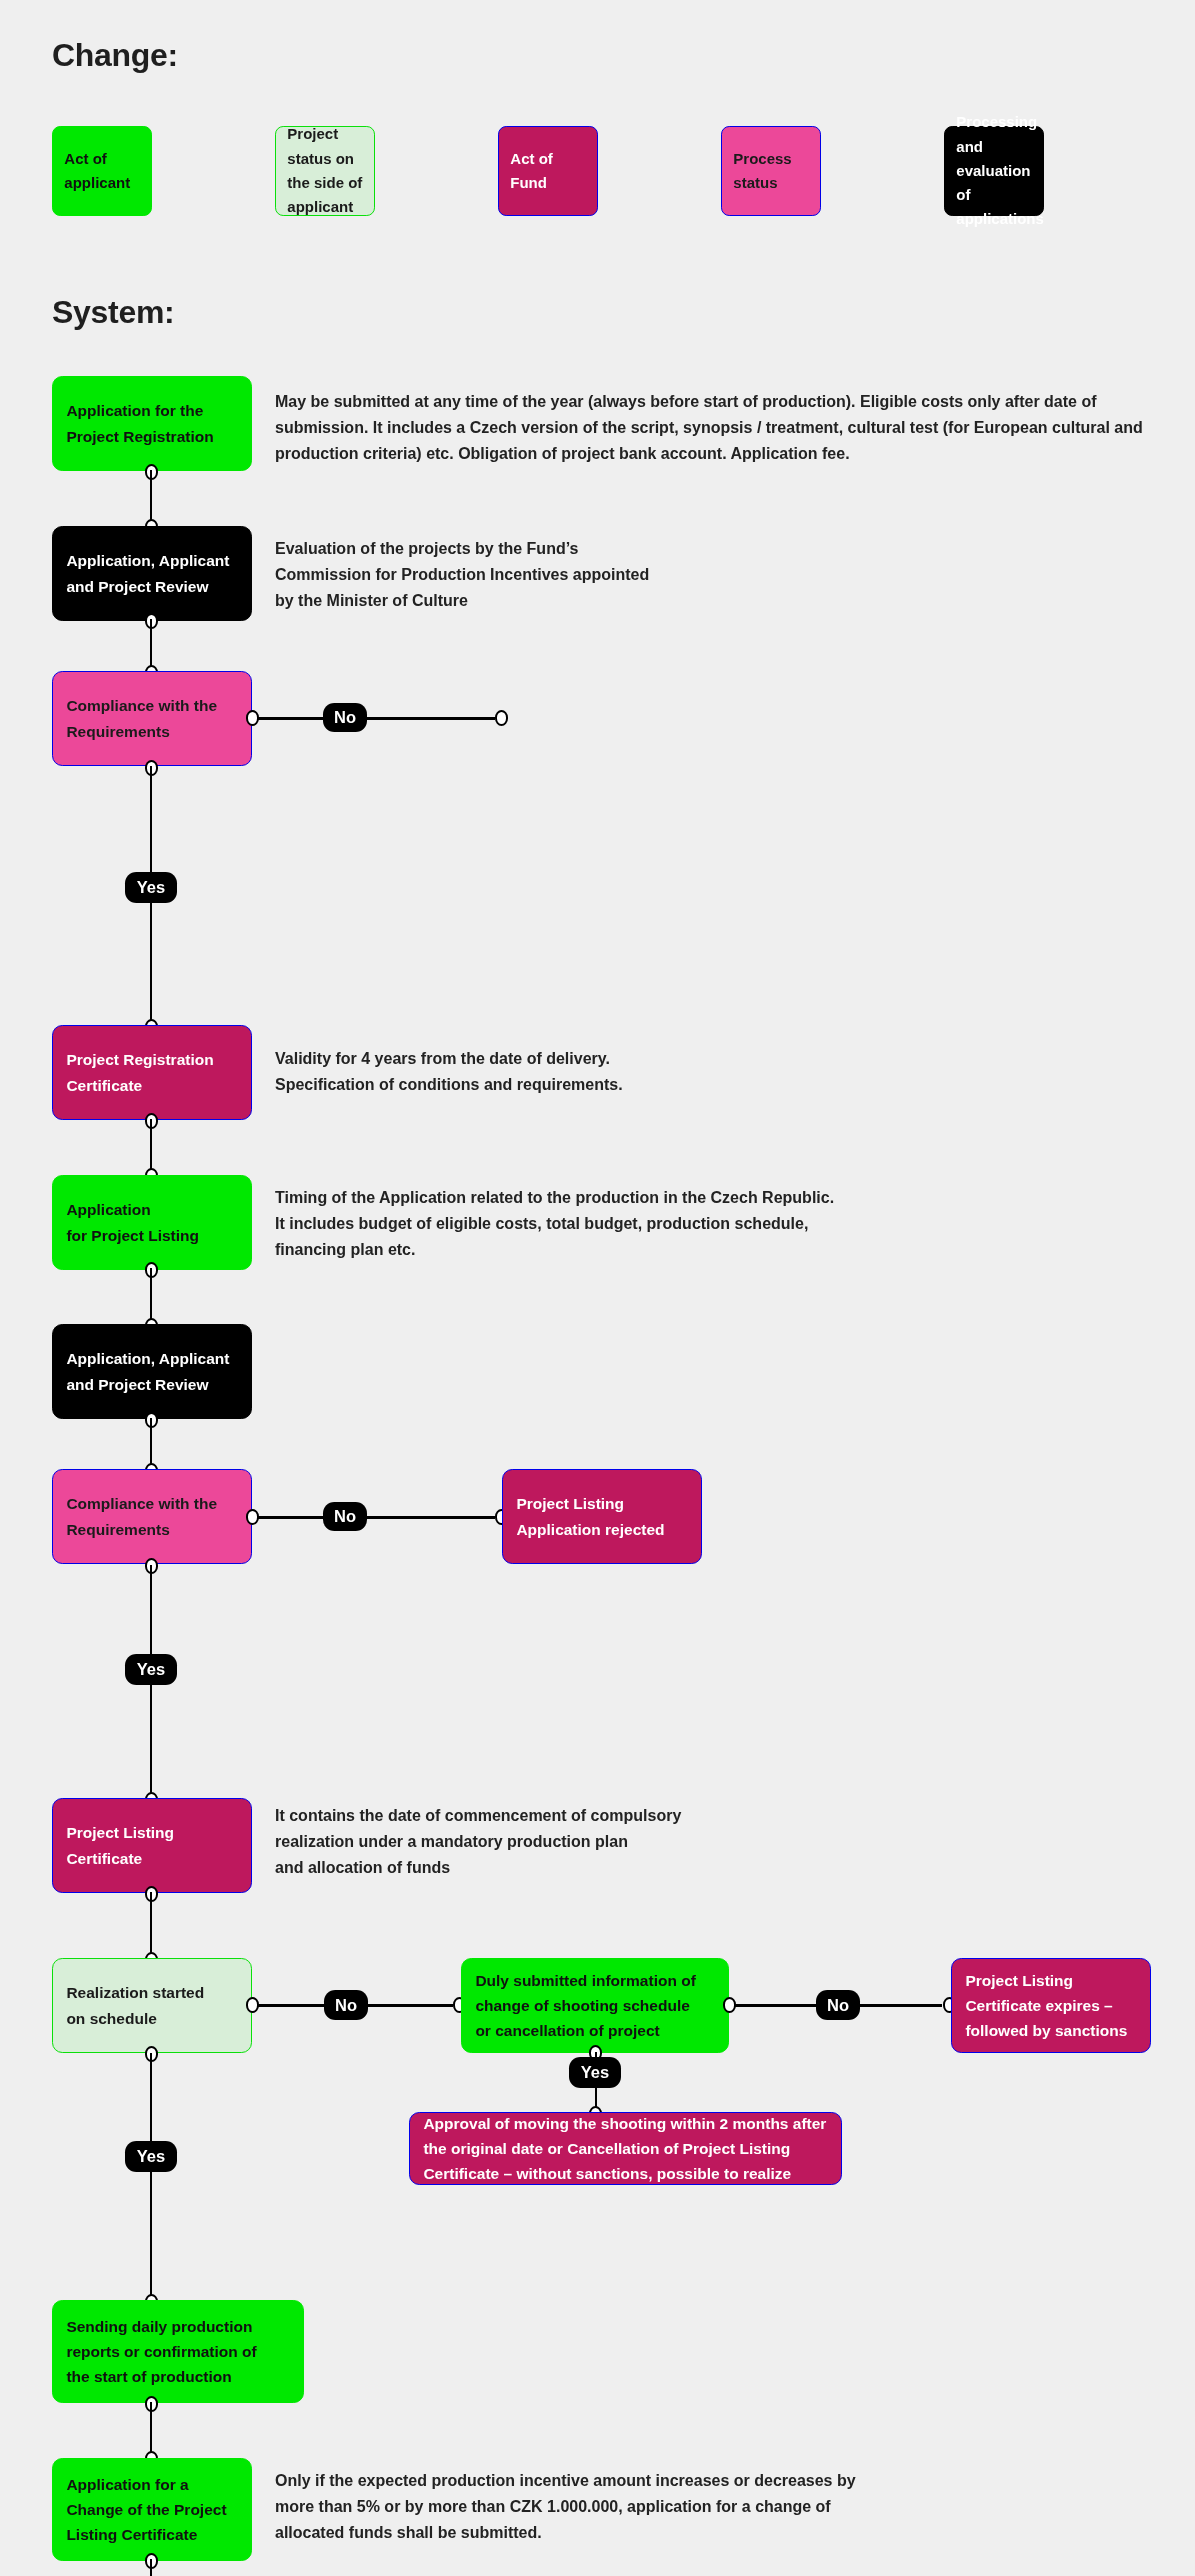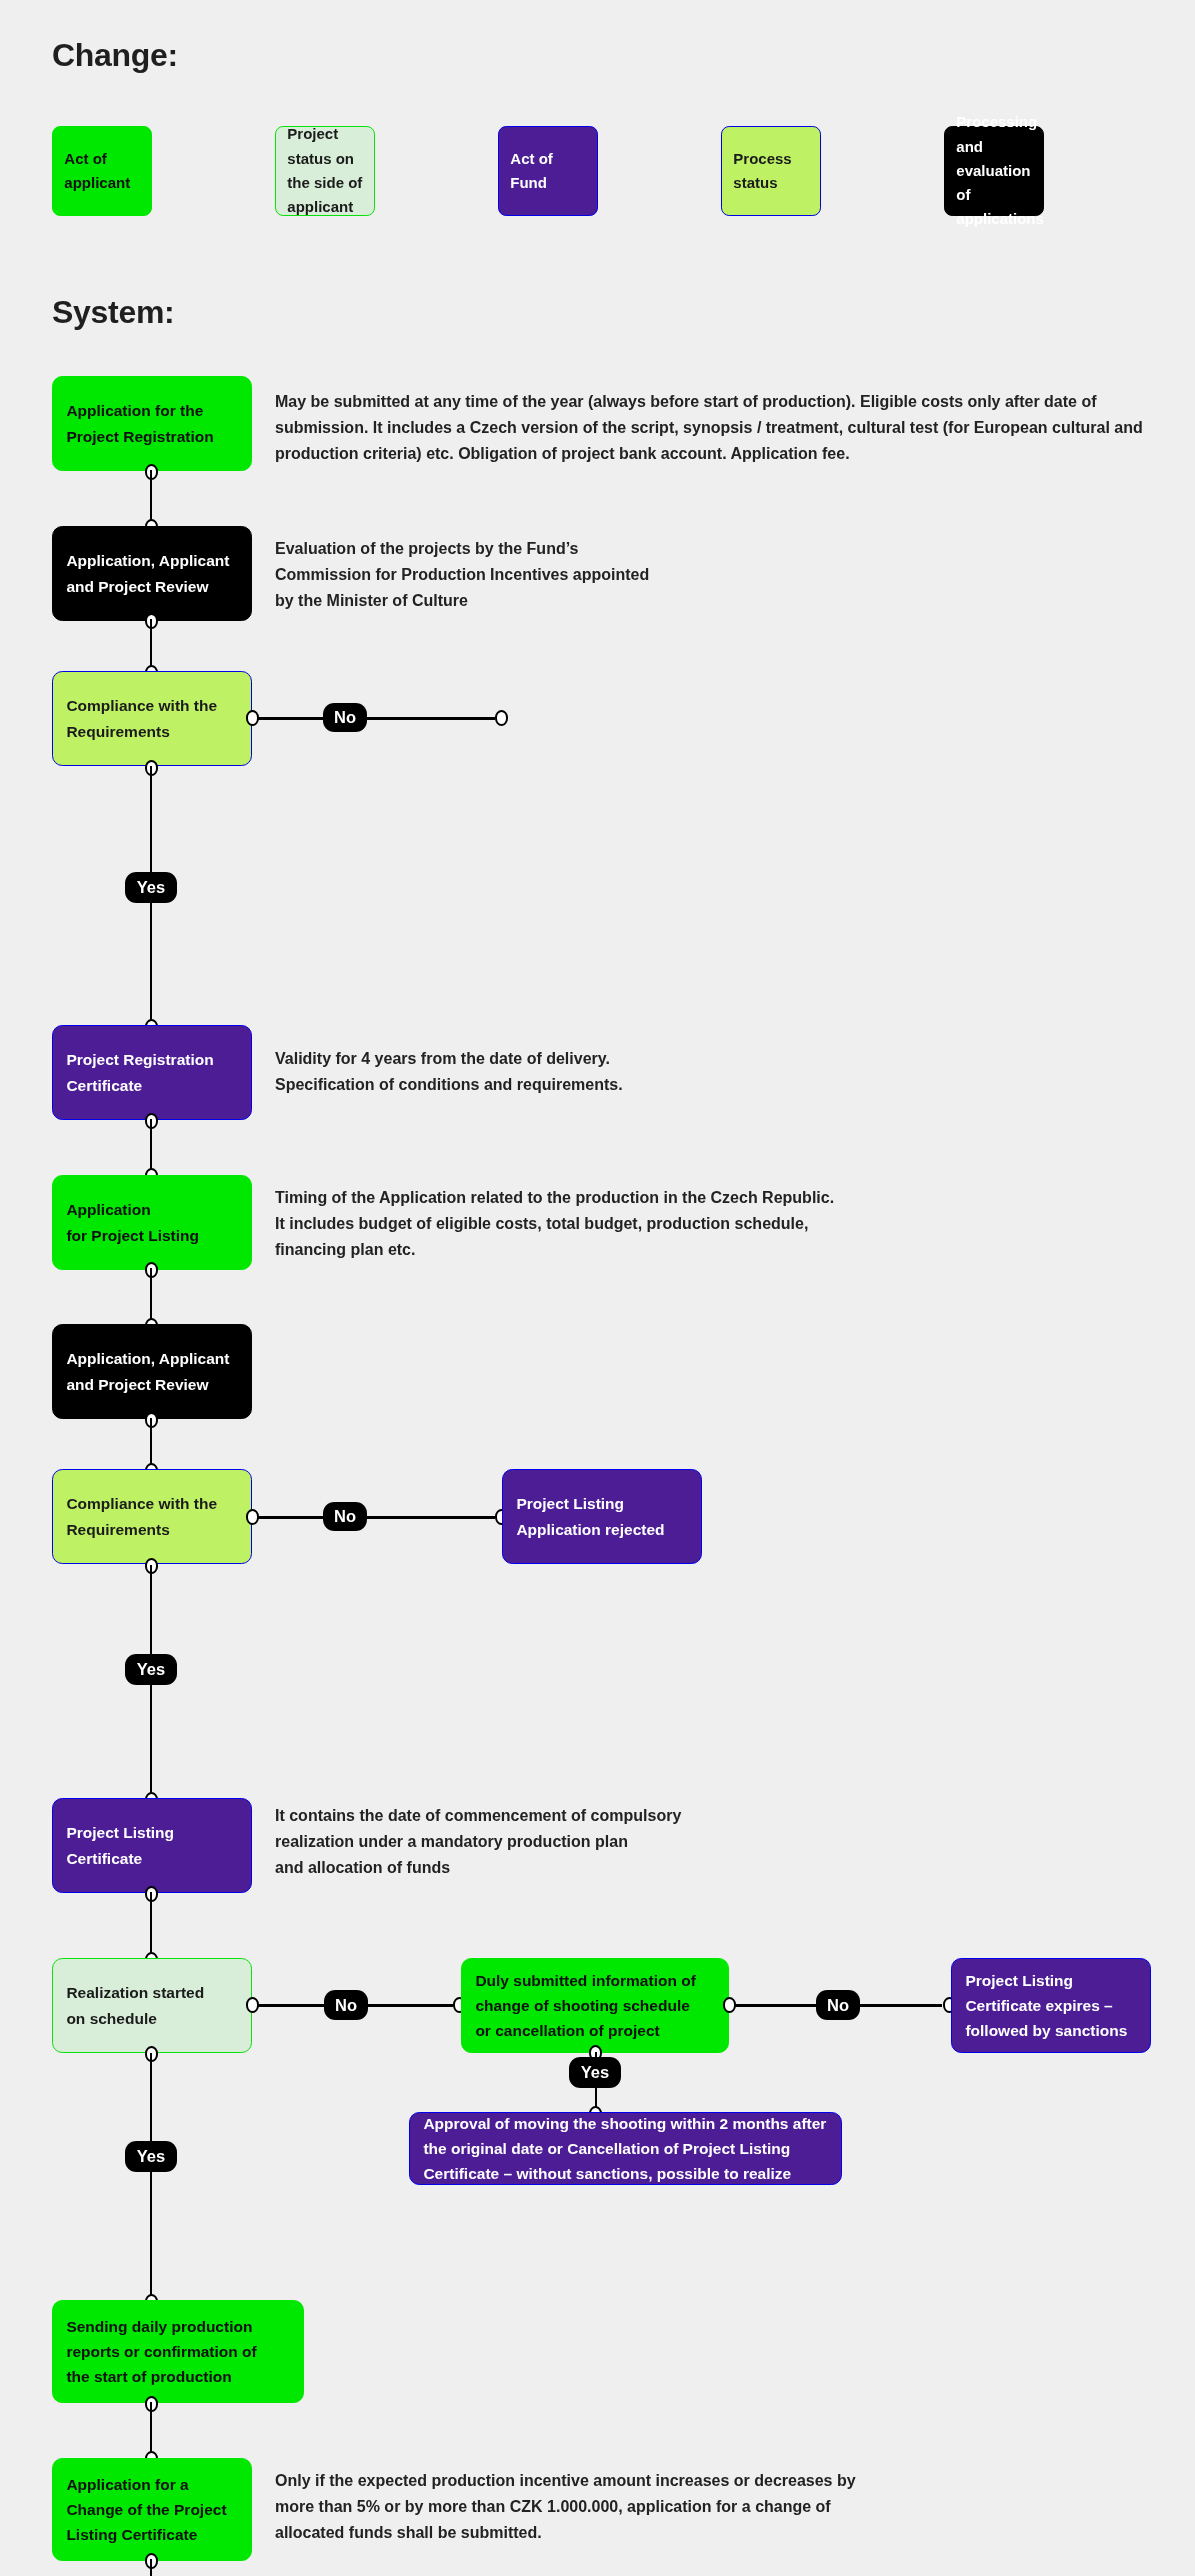--- a/index.html
+++ b/index.html
@@ -9,22 +9,22 @@
   .section-title{position:absolute;font-size:32px;font-weight:700;color:#1f1f1f;letter-spacing:-0.3px;}
 
   
   .node{position:absolute;box-sizing:border-box;border-radius:10.3px;
         display:flex;align-items:center;
         padding:0 13.4px;font-size:15.5px;line-height:1.62;font-weight:700;}
   .node .txt{width:100%;white-space:pre-line;}
 
   .n-green{background:#00e800;color:#101010;border:1.5px solid #00e800;}
   .n-paleGreen{background:#d8eed8;color:#1b1b1b;border:1.5px solid #0ae00a;}
-  .n-blue{background:#4c1d95;color:#ffffff;border:1.5px solid #0000ec;}
-  .n-lav{background:#bef264;color:#1b1b1b;border:1.5px solid #0000e8;}
+  .n-blue{background:#be185d;color:#ffffff;border:1.5px solid #0000ec;}
+  .n-lav{background:#ec4899;color:#1b1b1b;border:1.5px solid #0000e8;}
   .n-black{background:#000000;color:#ffffff;border:1.5px solid #000000;}
 
   
   .legend-box{position:absolute;box-sizing:border-box;border-radius:8.2px;
         display:flex;align-items:center;padding:0 11.3px;
         font-size:15px;line-height:1.62;font-weight:700;}
 
   
   .vline{position:absolute;width:2.1px;background:#000;}
   .hline{position:absolute;height:2.6px;background:#000;}

